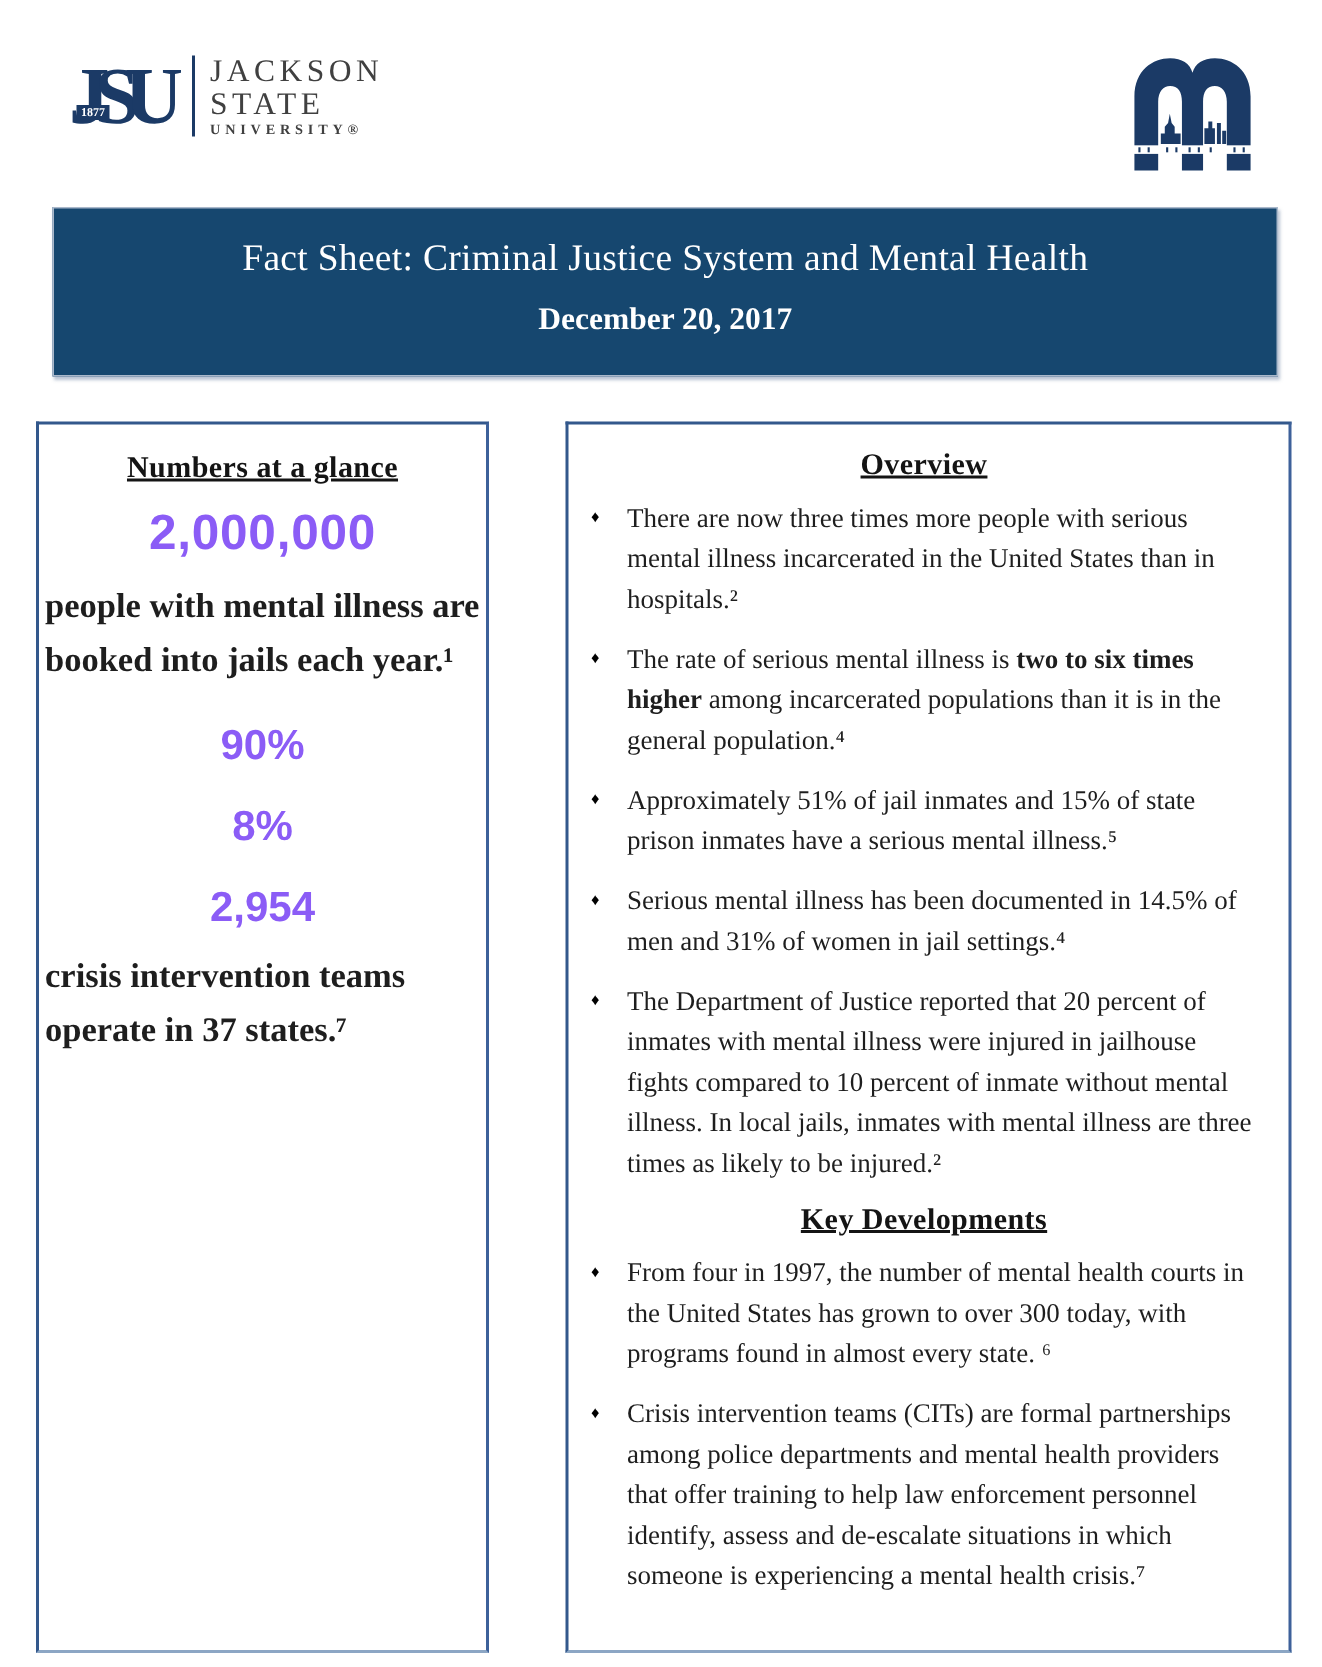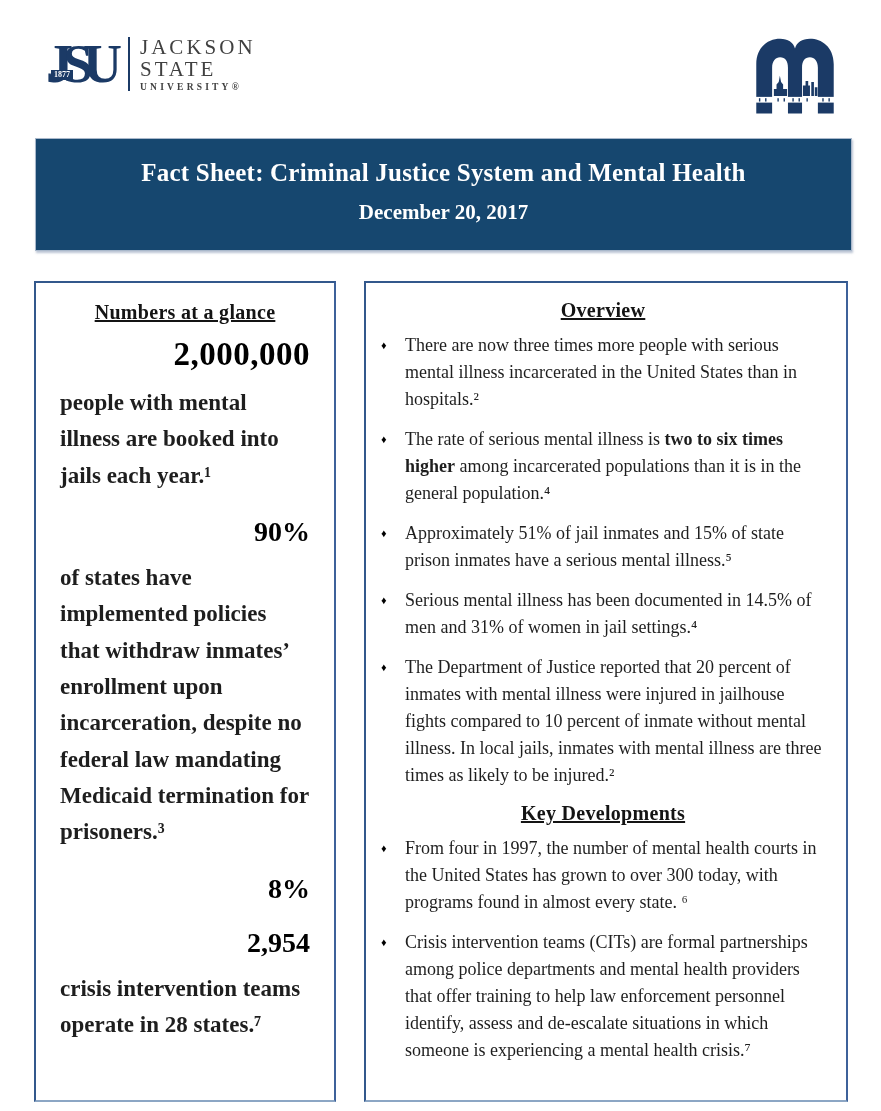--- a/index.html
+++ b/index.html
@@ -25,40 +25,40 @@
   .jsu-line-big { font-size:21px; line-height:22px; letter-spacing:3px; font-weight:normal; }
   .jsu-line-small { font-size:9.5px; letter-spacing:3.2px; margin-top:2px; font-weight:bold; }
   .m-logo { position:absolute; left:751px; top:18px; width:88px; height:80px; }
 
   
   .banner {
     position:absolute; left:35px; top:122px; width:817px; height:113px;
     background:#16476f; border:1px solid #a9b8cb; box-shadow:1px 2px 2px rgba(120,140,170,.5);
     text-align:center; color:#ffffff;
   }
-  .banner-title { font-size:25px; font-weight:bold; margin-top:20px; letter-spacing:.2px; }
+  .banner-title { font-size:25px; font-weight:normal; margin-top:20px; letter-spacing:.2px; }
   .banner-date  { font-size:21px; font-weight:bold; margin-top:13px; }
 
   
   .box {
     position:absolute; top:265px; height:821px; background:#ffffff;
     border:2px solid #33588c; border-bottom-color:#8ca6c4; border-right-color:#3d619a;
   }
-  .left-box  { left:34px;  width:302px; padding:12px 24px; }
-  .right-box { left:364px; width:484px; padding:10px 18px 10px 12px; }
+  .left-box  { left:24px;  width:302px; padding:12px 4px; }
+  .right-box { left:377px; width:484px; padding:10px 18px 10px 12px; }
 
   .col-heading {
     font-size:20px; font-weight:bold; text-align:center; color:#141414;
     text-decoration:underline; margin:6px 0 8px 0; letter-spacing:.3px;
   }
 
   
   .stat-number {
-    font-family:Liberation Serif, serif; font-weight:bold; color:#000000;
-    text-align:right; font-size:28px; margin:22px 0 12px 0;
+    font-family:Liberation Sans, sans-serif; font-weight:bold; color:#8b5cf6;
+    text-align:center; font-size:28px; margin:22px 0 12px 0;
   }
   .stat-block:first-child .stat-number { font-size:33px; margin-top:12px; letter-spacing:.5px; }
   .stat-text { font-size:23px; line-height:1.58; color:#1e1e1e;font-weight:bold; }
 
   
   .bullet-list { list-style:none; margin:10px 0 0 0; padding:0; }
   .bullet { position:relative; padding-left:27px; margin-bottom:13px; font-size:18px; line-height:1.5; color:#1e1e1e; }
   .diamond { position:absolute; left:3px; top:5px; font-size:11px; color:#000000; }
   .seg-bold { font-weight:bold; }
   .kd-heading { margin-top:10px; }
@@ -108,28 +108,27 @@
 
   <section class="box left-box">
     <h2 class="col-heading">Numbers at a glance</h2>
     <div>
         <div class="stat-block">
           <div class="stat-number">2,000,000</div>
           <div class="stat-text">people with mental illness are booked into jails each year.¹</div>
         </div>
         <div class="stat-block">
           <div class="stat-number">90%</div>
-          <div class="stat-text">of states have implemented policies that withdraw inmates’ enrollment upon incarceration, despite no federal law mandating Medicaid termination for prisoners.³</div>
         </div>
         <div class="stat-block">
           <div class="stat-number">8%</div>
         </div>
         <div class="stat-block">
           <div class="stat-number">2,954</div>
-          <div class="stat-text">crisis intervention teams operate in 28 states.⁷</div>
+          <div class="stat-text">crisis intervention teams operate in 37 states.⁷</div>
         </div>
       </div>
   </section>
 
   <section class="box right-box">
     <h2 class="col-heading">Overview</h2>
     <ul class="bullet-list">
         <li class="bullet"><span class="diamond">♦</span><span class="bullet-text"><span>There are now three times more people with serious mental illness incarcerated in the United States than in hospitals.²</span></span></li>
         <li class="bullet"><span class="diamond">♦</span><span class="bullet-text"><span>The rate of serious mental illness is </span><span class="seg-bold">two to six times higher</span><span> among incarcerated populations than it is in the general population.⁴</span></span></li>
         <li class="bullet"><span class="diamond">♦</span><span class="bullet-text"><span>Approximately 51% of jail inmates and 15% of state prison inmates have a serious mental illness.⁵</span></span></li>

